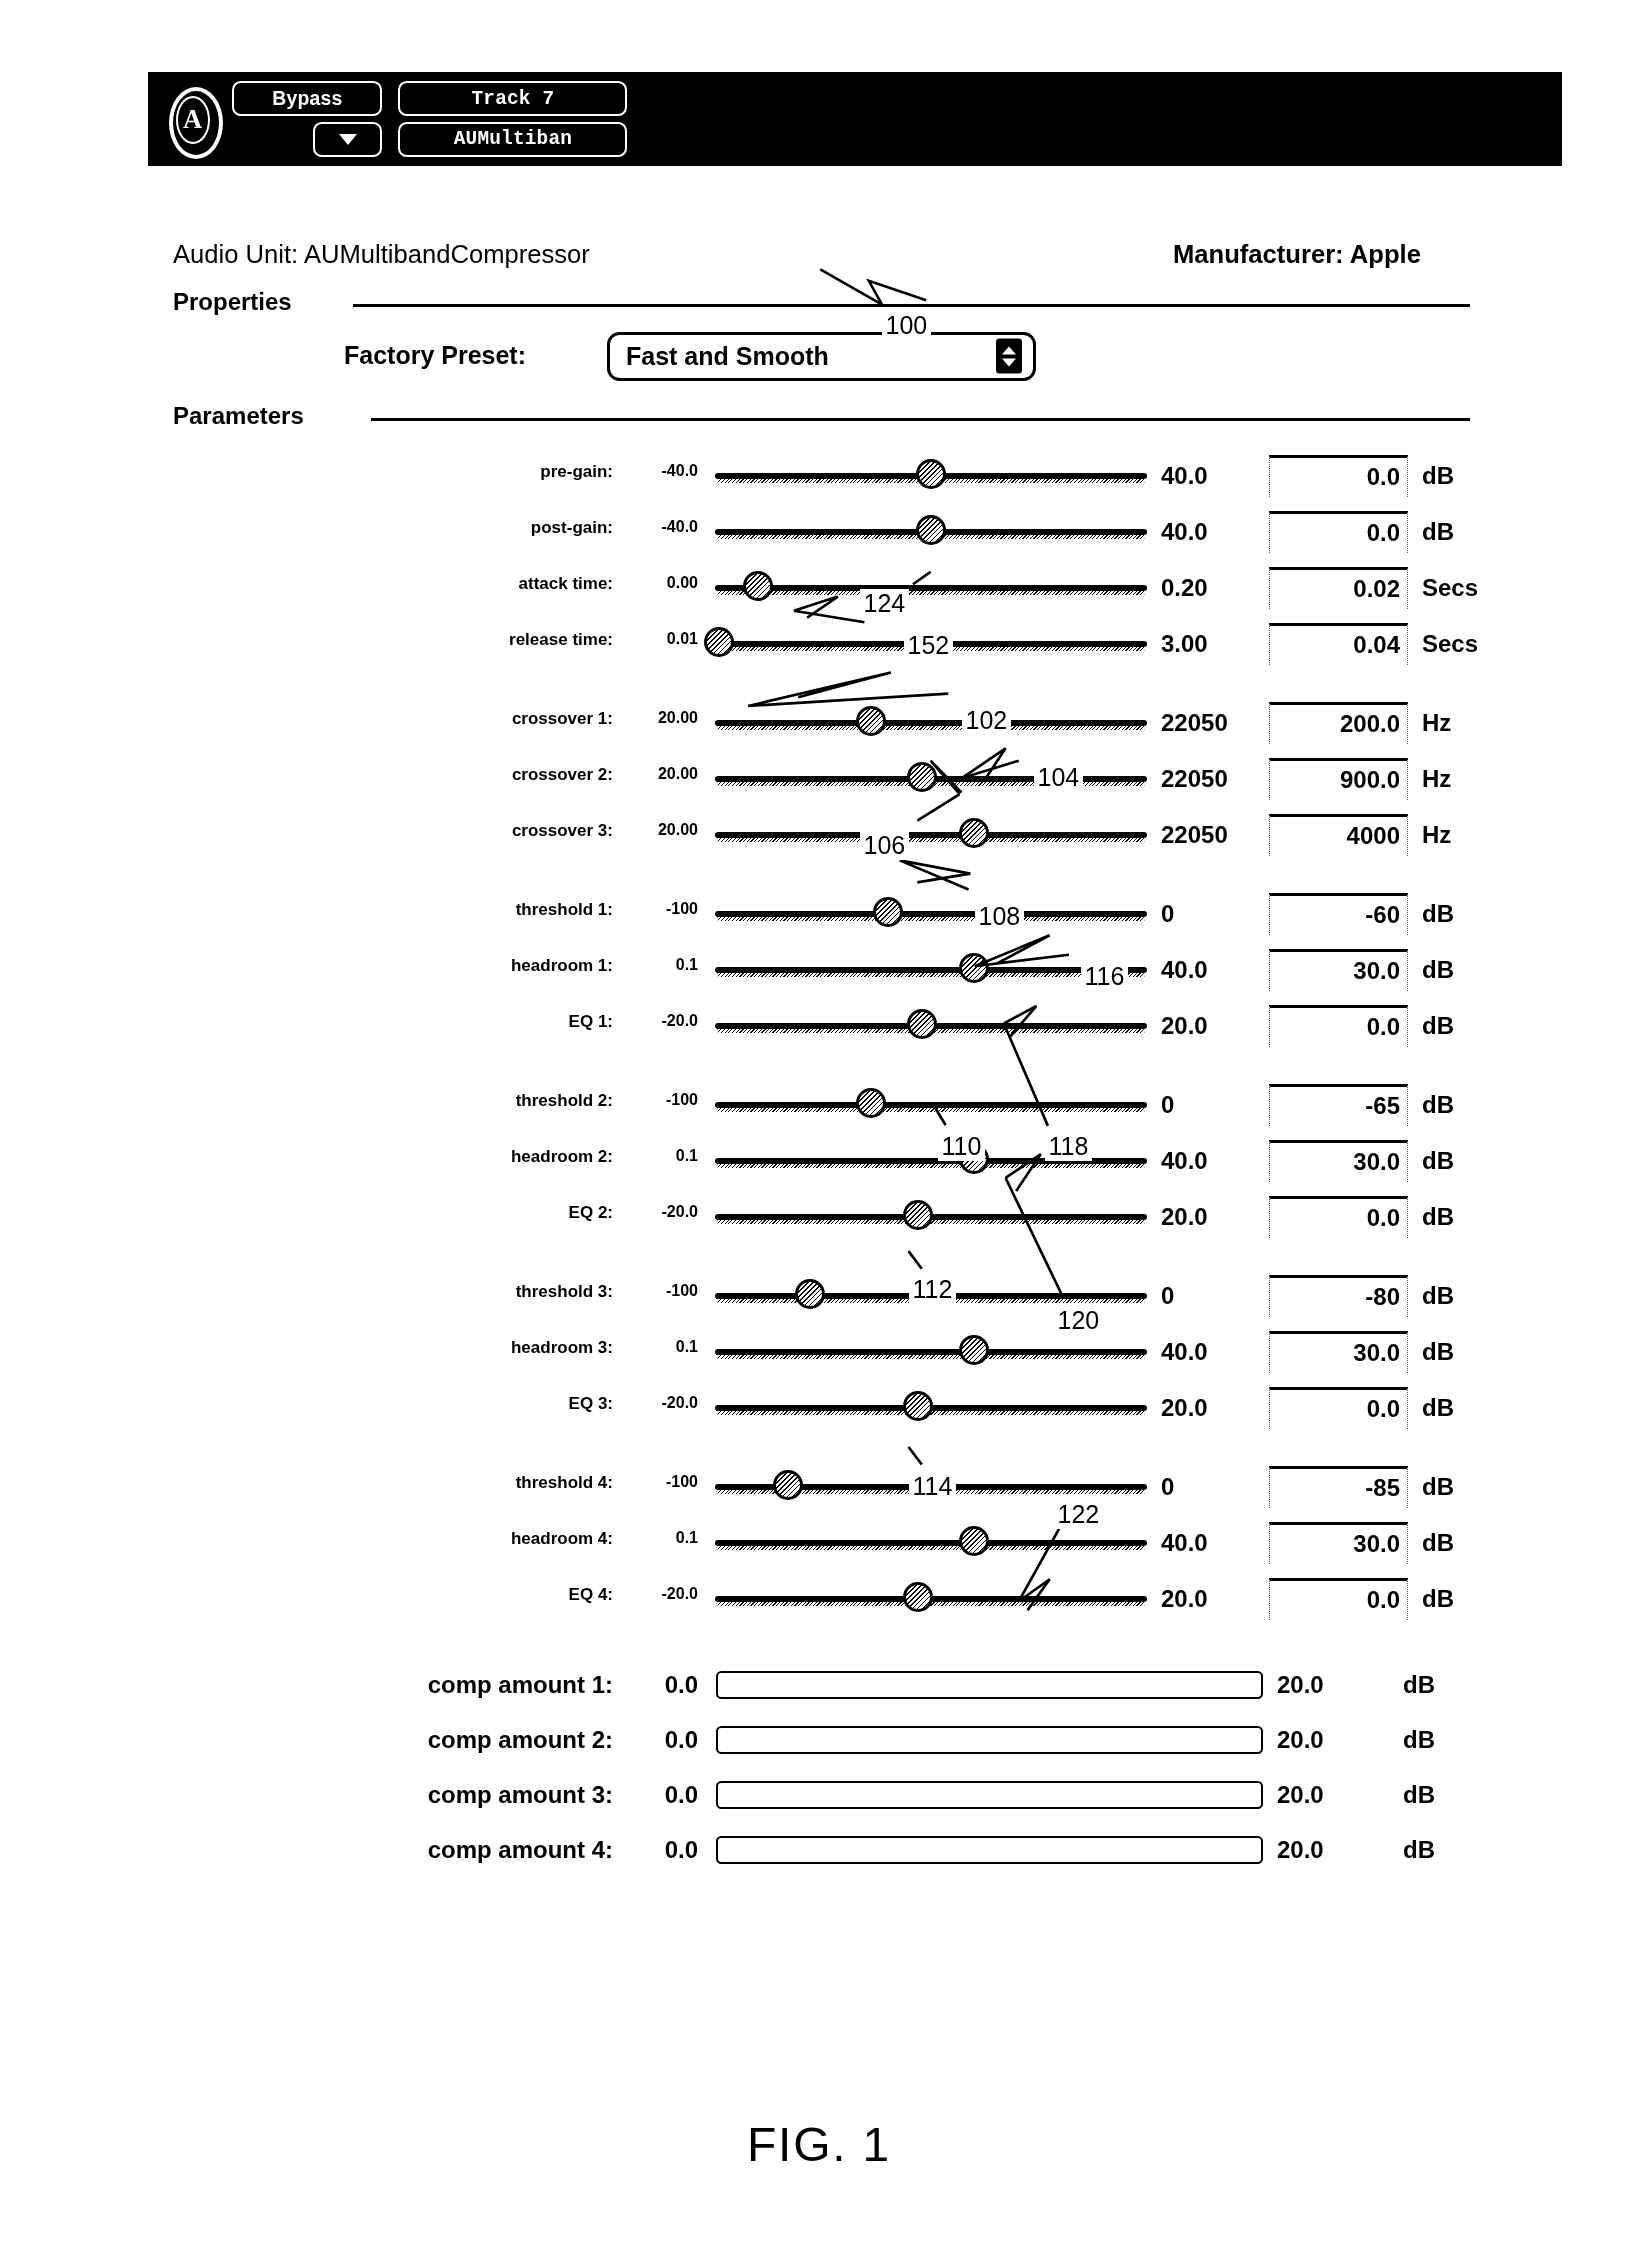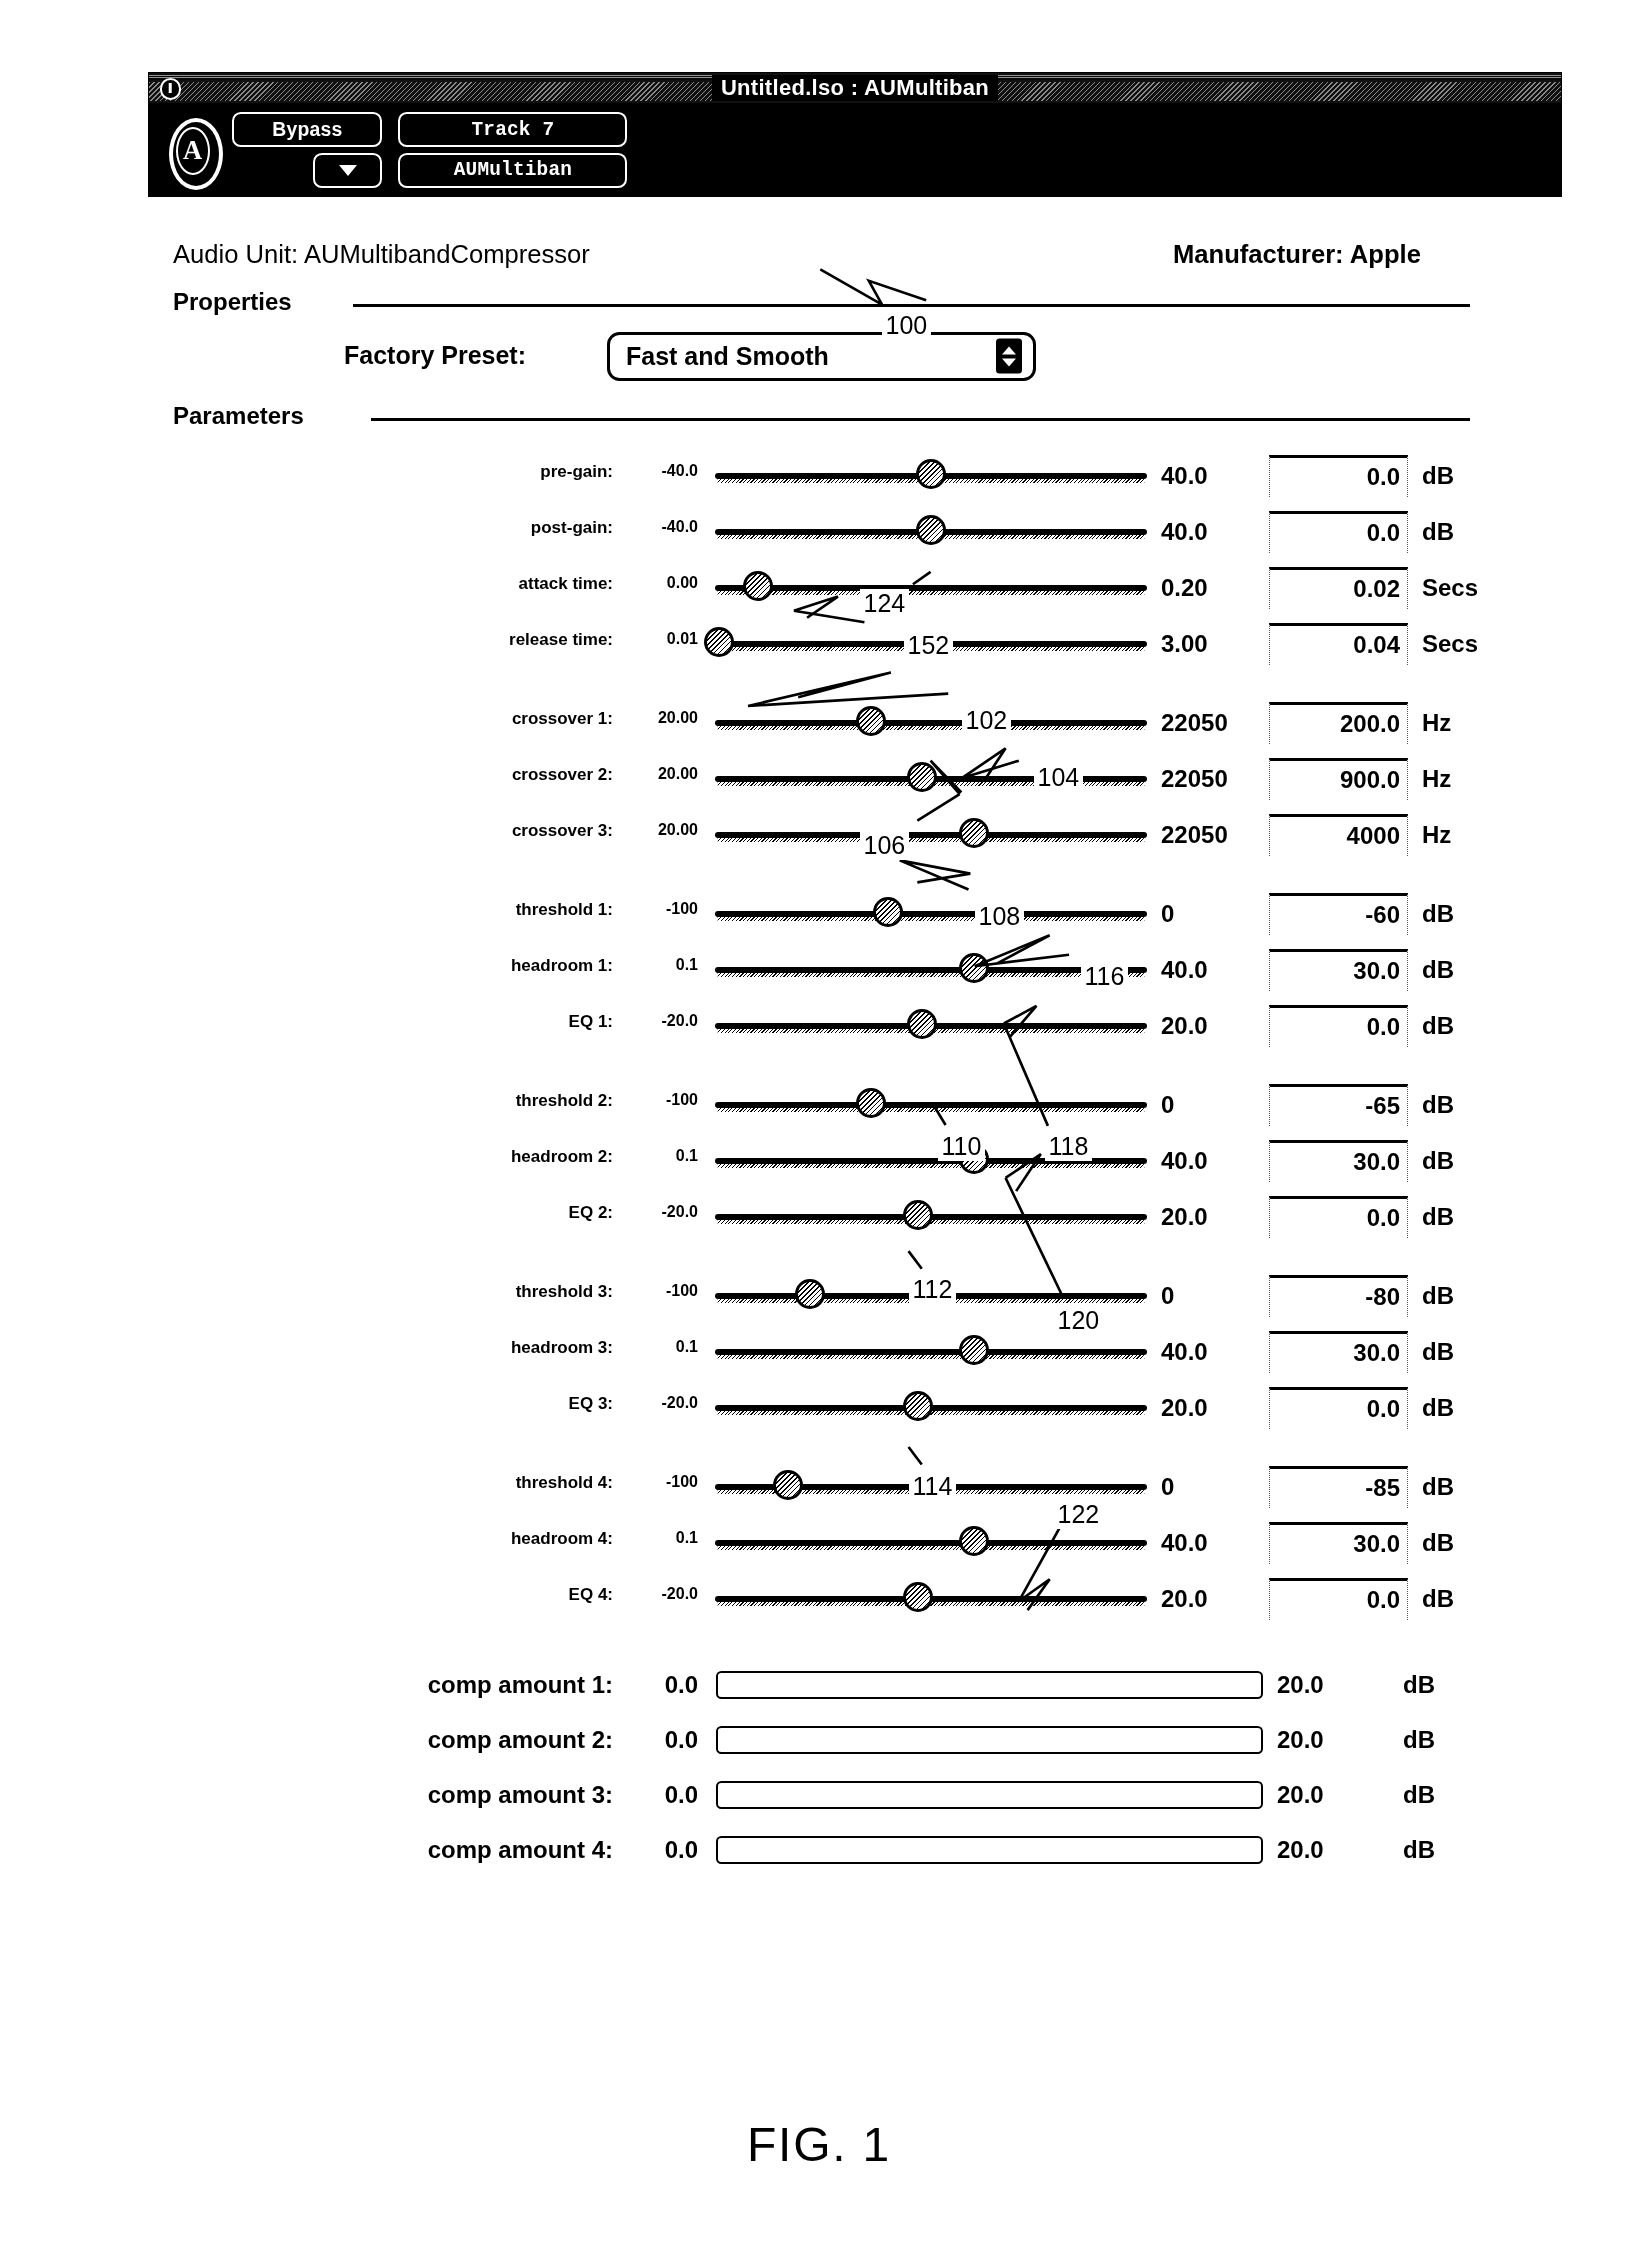--- a/index.html
+++ b/index.html
@@ -386,25 +386,20 @@
     font-family: "Liberation Sans", sans-serif;
   }
 </style>
 </head>
 <body>
 
 <div class="page">
 
   <div class="window">
 
-    <div class="titlebar">
-      <div class="titlebar-grip"></div>
-      <div class="close-btn"></div>
-      <div class="title-text">Untitled.lso : AUMultiban</div>
-    </div>
 
     <div class="toolbar">
       <div class="au-logo">
         <div class="ring"></div>
         <div class="ring2"></div>
         <div class="glyph">A</div>
       </div>
 
       <div class="btncol narrow">
         <div class="aubtn">Bypass</div>

